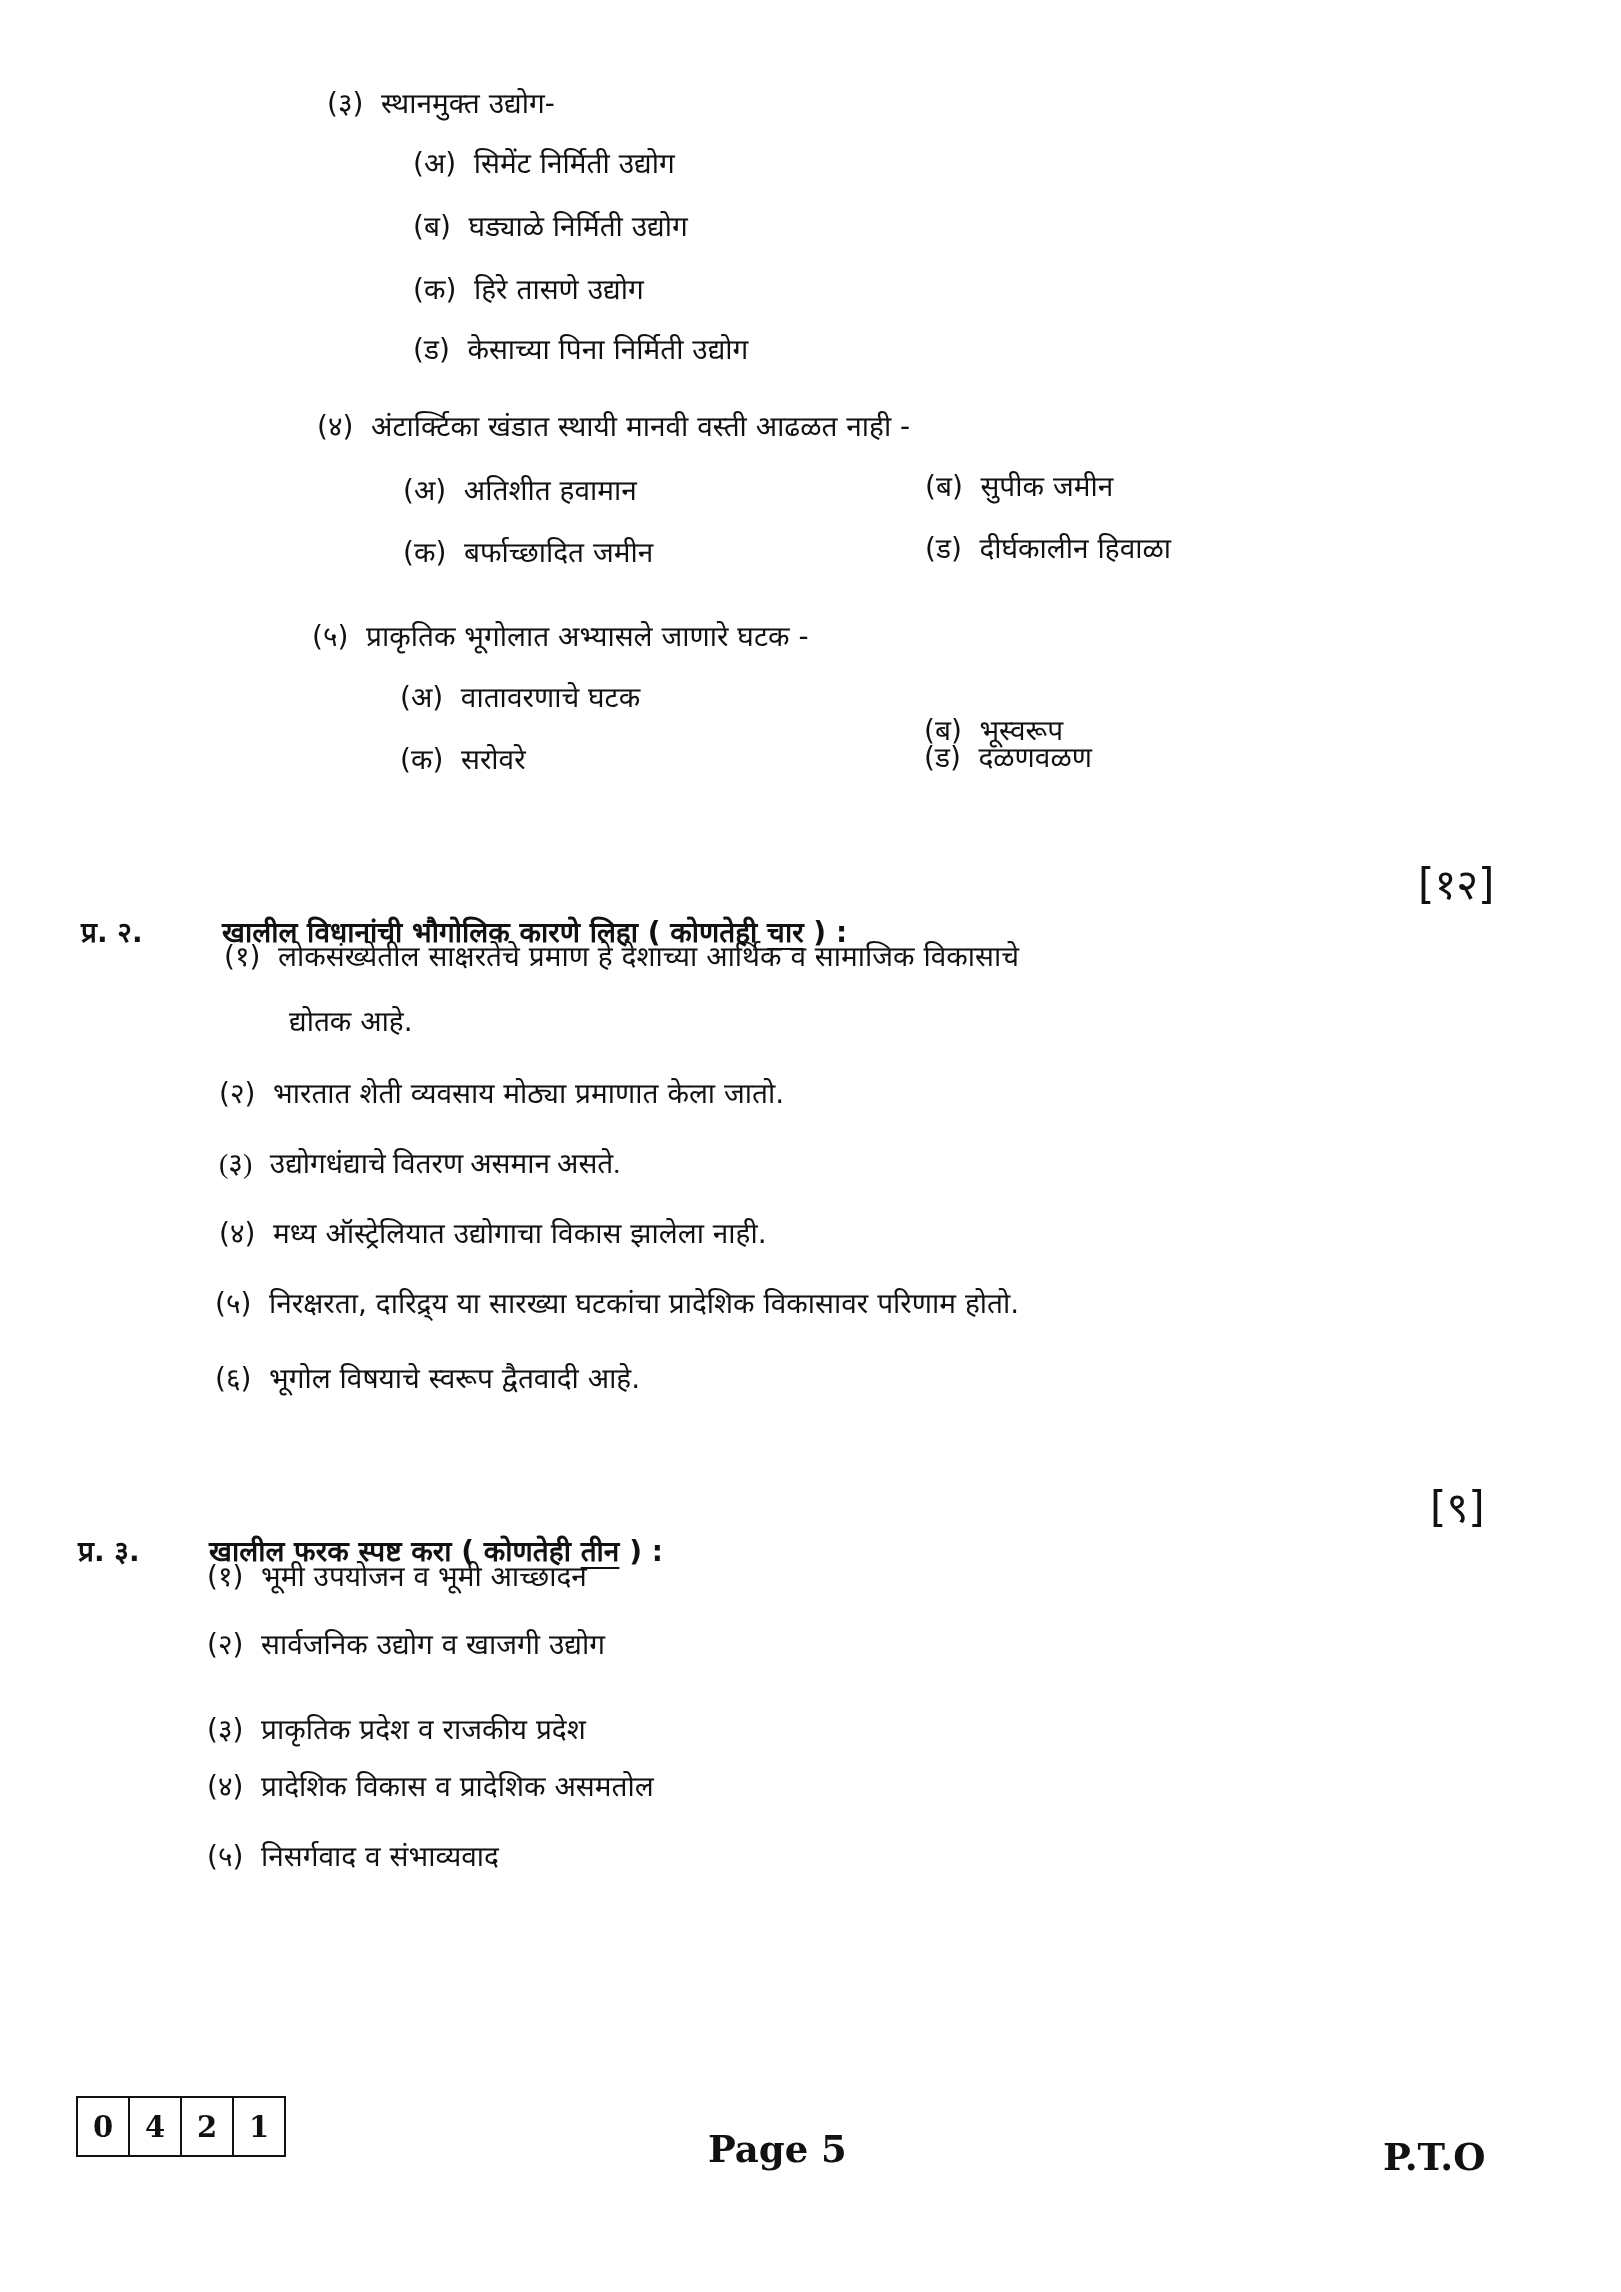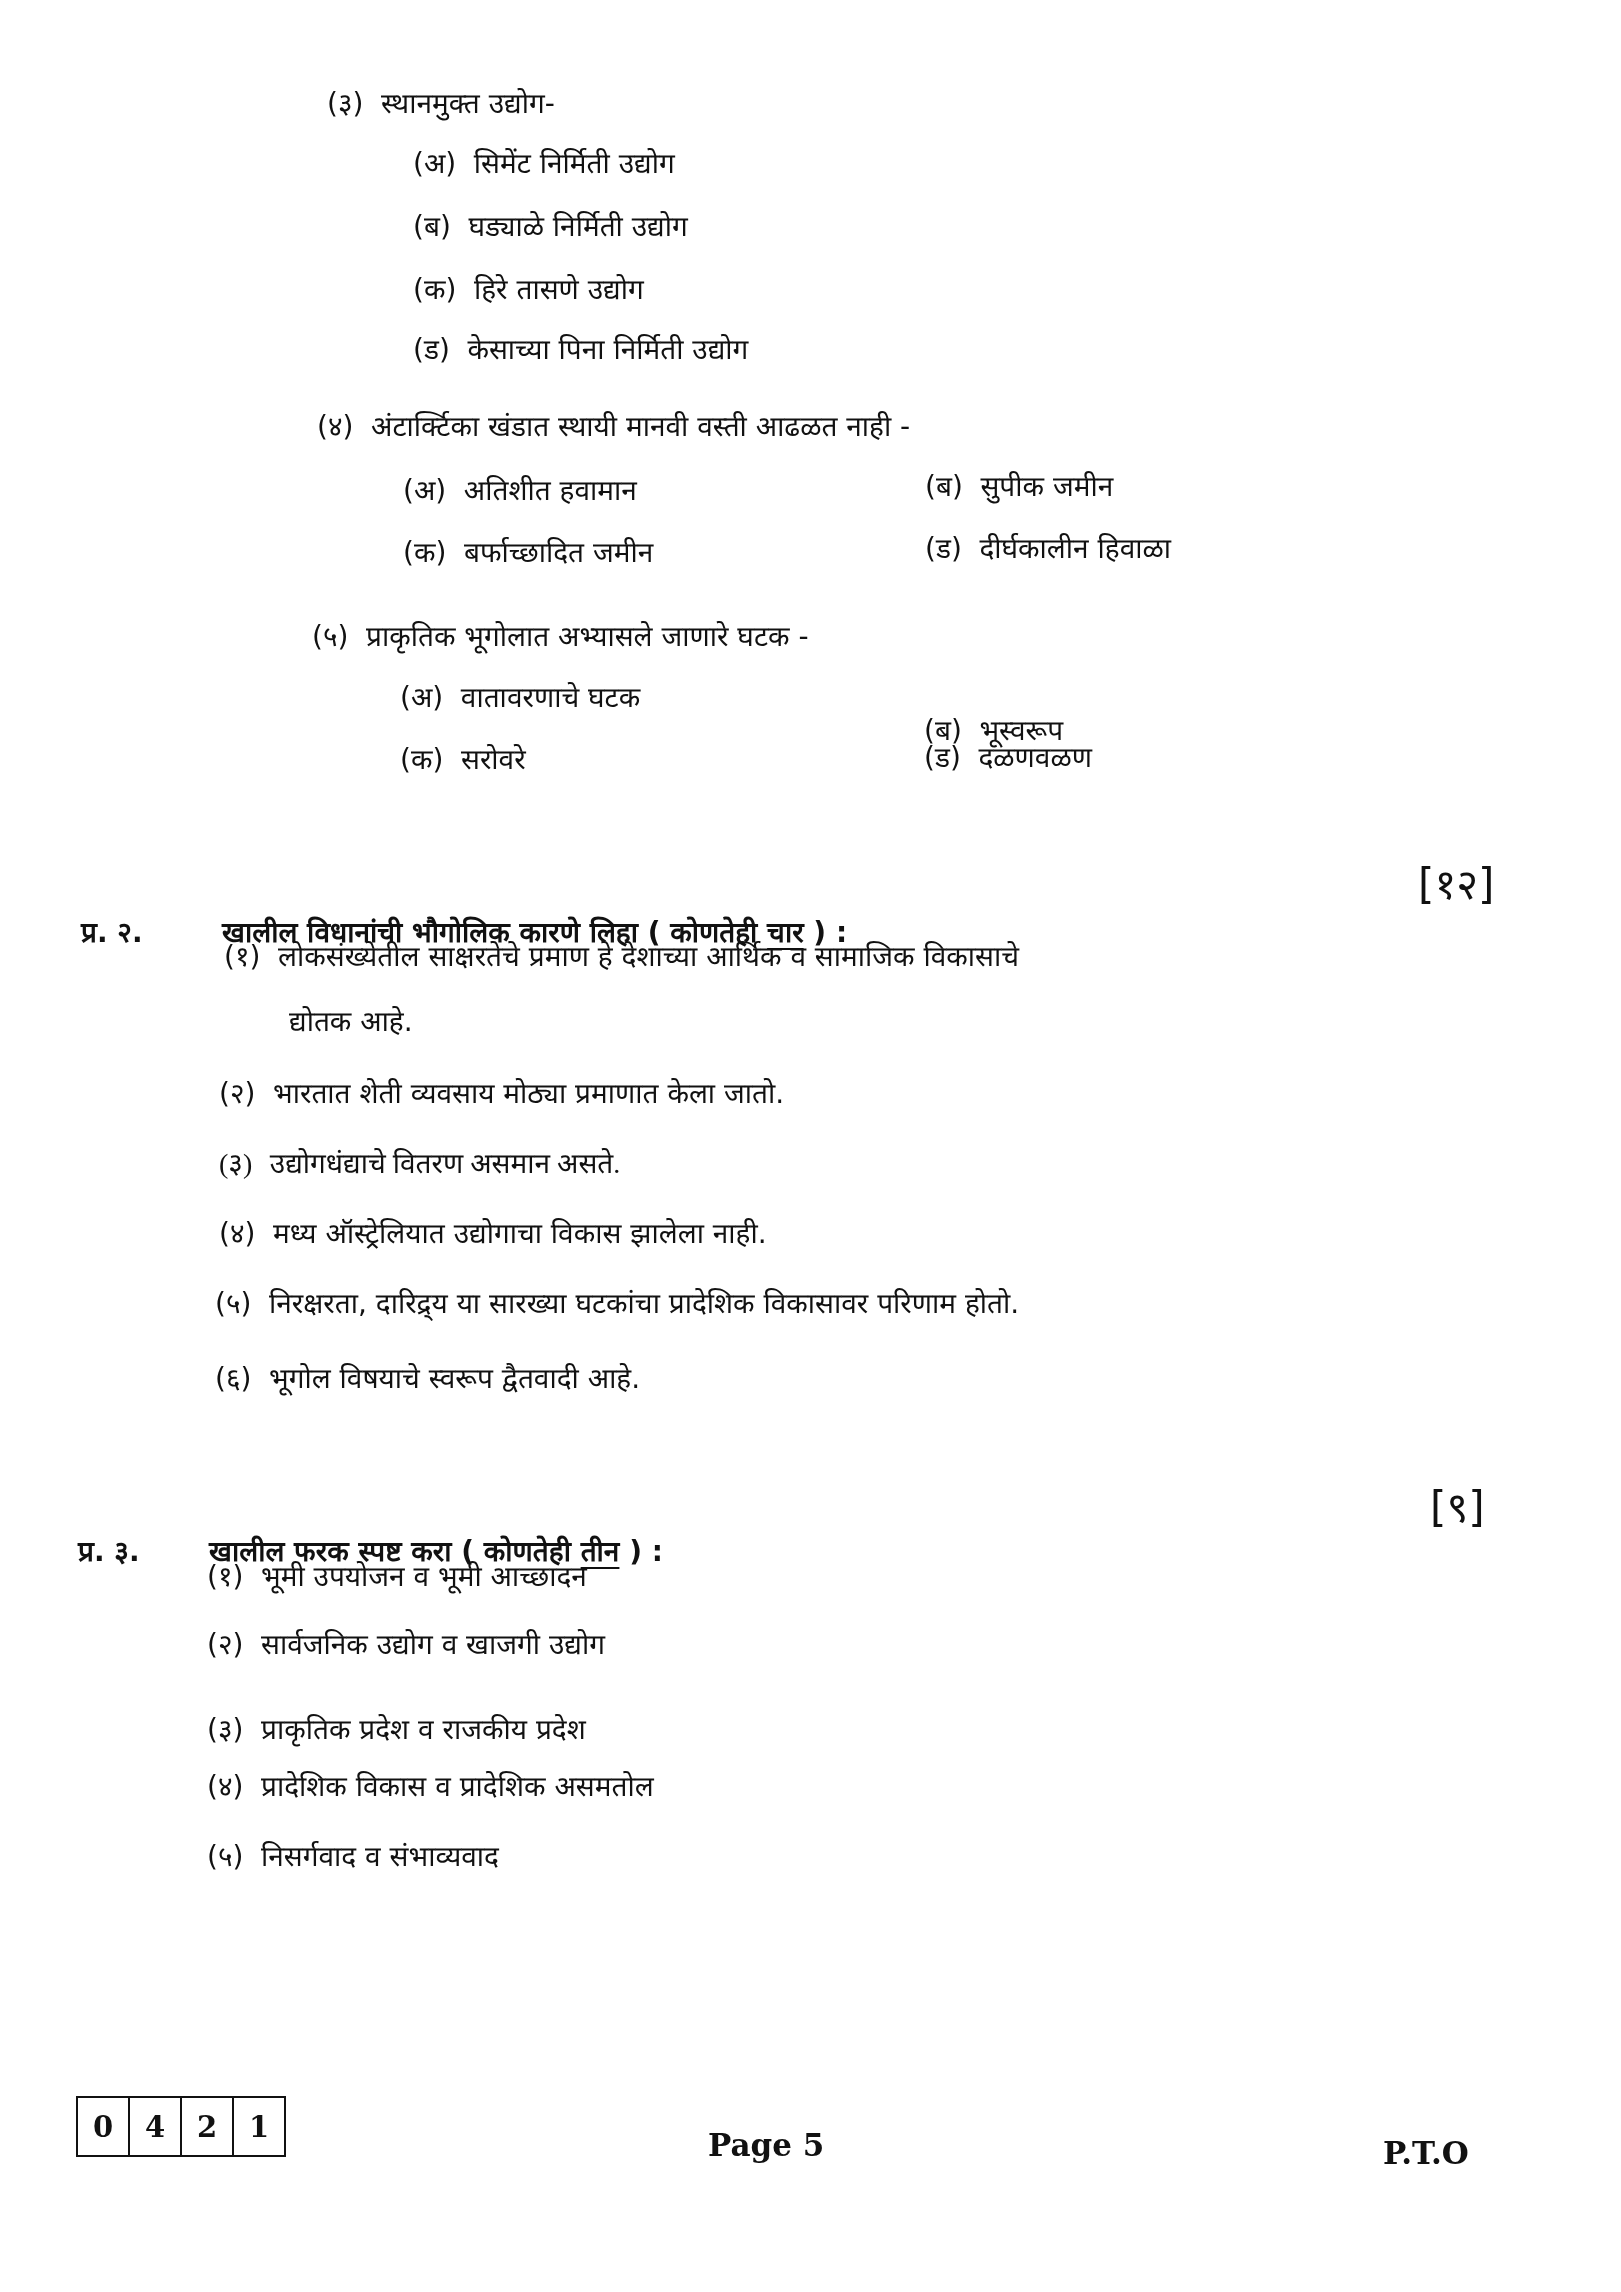--- a/index.html
+++ b/index.html
@@ -9,21 +9,21 @@
   .num { display: inline-block; }
   .lbl { margin-left: 17.6px; }
   .bold { font-weight: 700; margin-top: 45px; }
   .u { text-decoration: underline; text-underline-offset: 5.9px; }
   .marks { position: absolute; font-size: 42px; line-height: 43px; }
   .codebox { position: absolute; left: 76px; top: 2096px; display: flex; border: 2.9px solid #111; }
   .codebox .cell { width: 50px; height: 57px; display: flex; align-items: center; justify-content: center;
                    font-family: "DejaVu Serif", "Liberation Serif", serif; font-weight: 700; font-size: 29px;
                    border-right: 2px solid #111; }
   .codebox .cell:last-child { border-right: none; }
-  .footer-text { position: absolute; font-family: "DejaVu Serif", "Liberation Serif", serif; font-weight: 700; font-size: 31px; }
+  .footer-text { position: absolute; font-family: "DejaVu Serif", "Liberation Serif", serif; font-weight: 700; font-size: 37px; }
 </style>
 </head>
 <body>
 
 <div class="t" style="left:327px; top:82px;">
   <span class="num">(३)</span><span class="lbl">स्थानमुक्त उद्योग-</span>
 </div>
 <div class="t" style="left:413px; top:142px;">
   <span class="num">(अ)</span><span class="lbl">सिमेंट निर्मिती उद्योग</span>
 </div>

